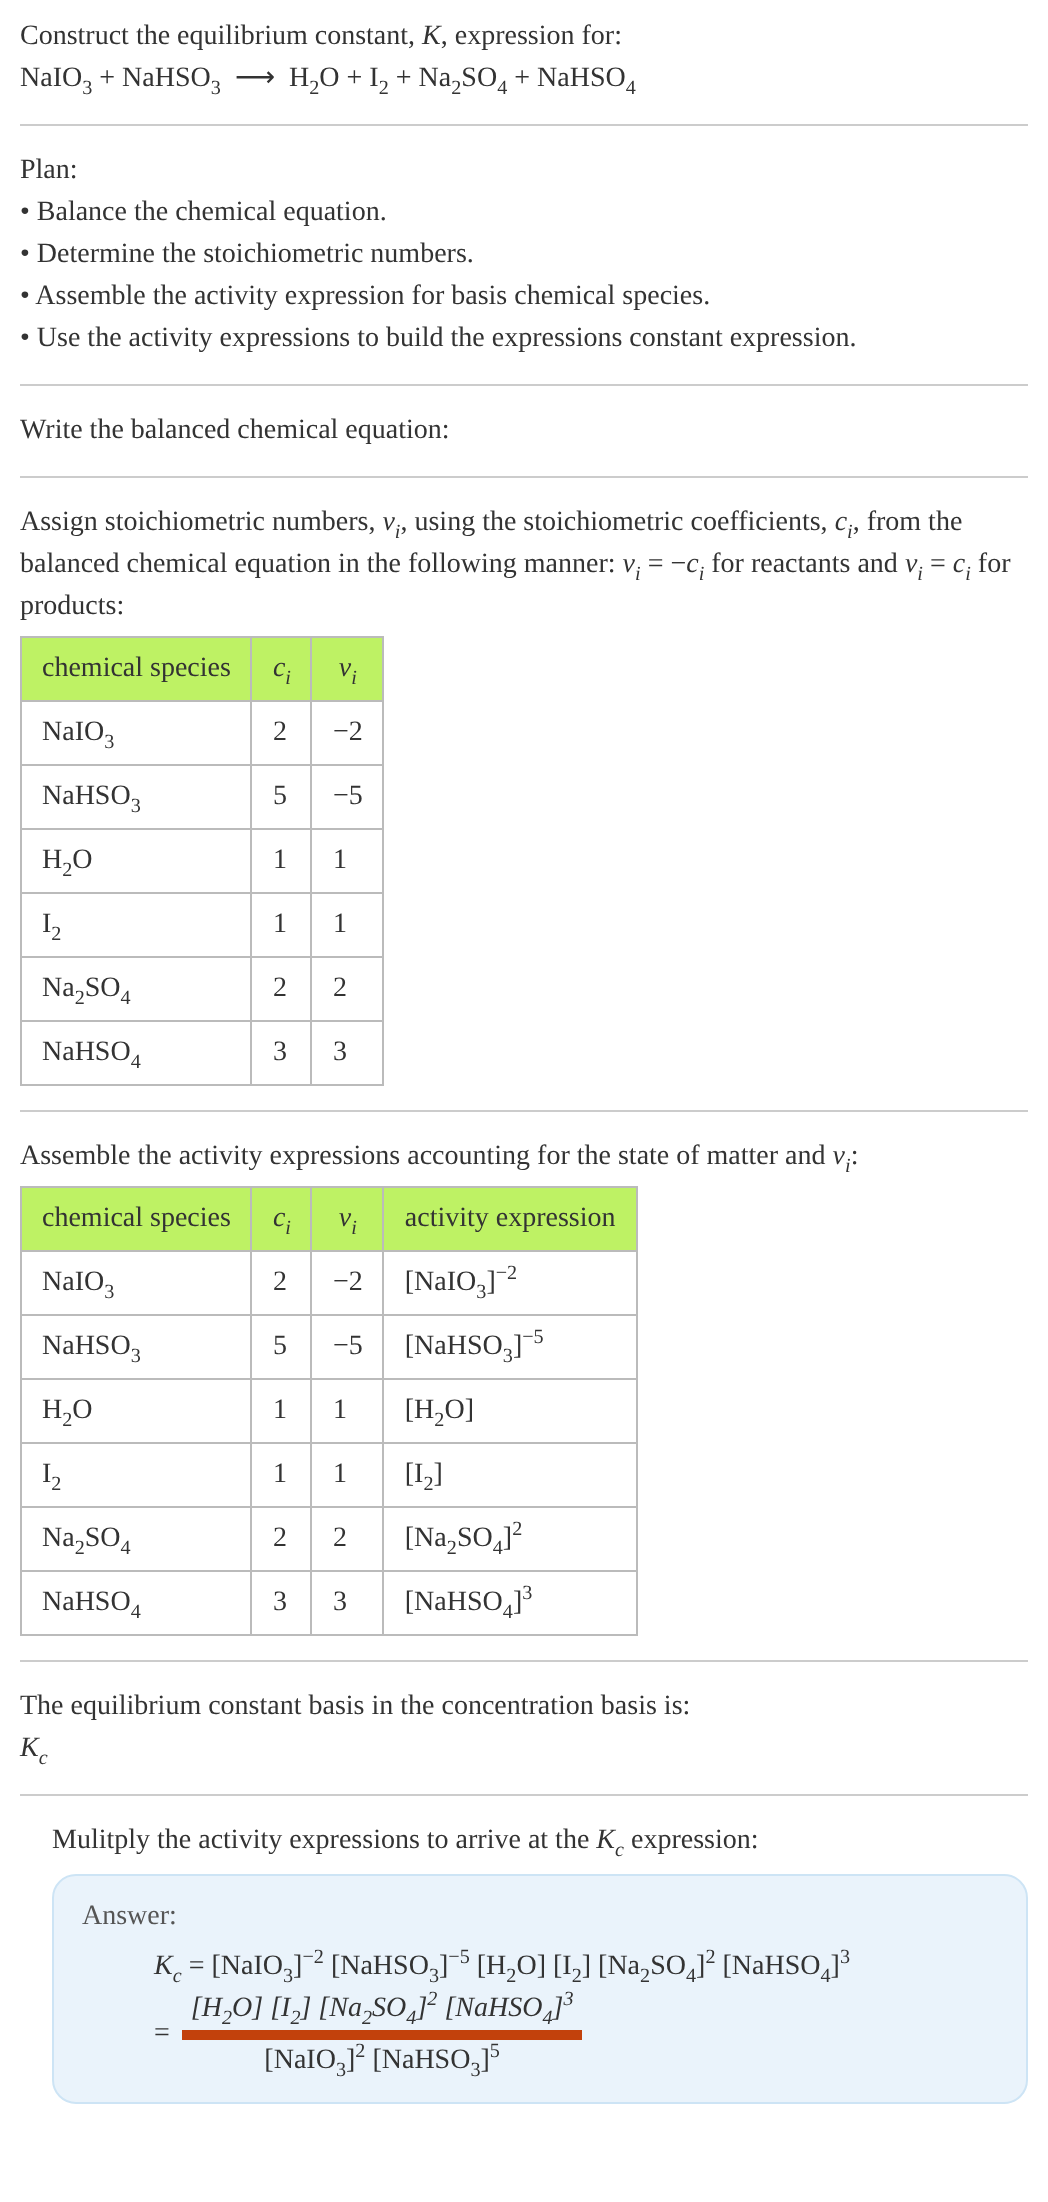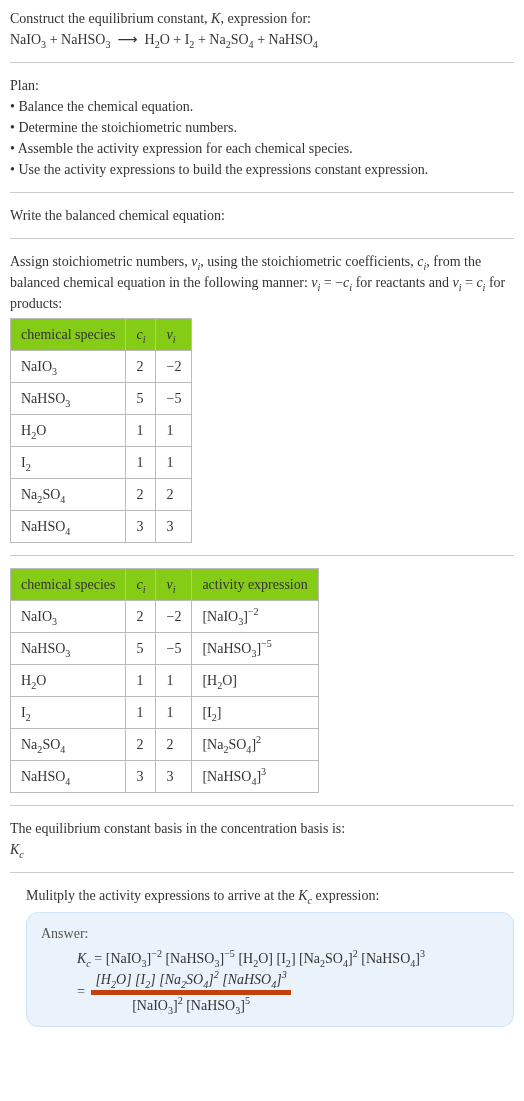--- a/index.html
+++ b/index.html
@@ -25,21 +25,22 @@
   border-collapse: collapse;
   margin-top: 4px;
 }
 table th, table td {
   border: 1px solid #bbb;
   padding: 5px 10px;
   text-align: left;
   font-weight: normal;
 }
 table th {
-  background: #84cc16;
+  background: #bef264;
+  text-align: center;
 }
 .answer-box {
   background: #eaf3fb;
   border: 1px solid #cde4f5;
   border-radius: 12px;
   padding: 10px 14px;
   margin-top: 6px;
 }
 .answer-label {
   color: #555;
@@ -77,21 +78,21 @@
 
 <div class="section">
   <div>Construct the equilibrium constant, <span class="math">K</span>, expression for:</div>
   <div>NaIO<sub>3</sub> + NaHSO<sub>3</sub>&nbsp; ⟶ &nbsp;H<sub>2</sub>O + I<sub>2</sub> + Na<sub>2</sub>SO<sub>4</sub> + NaHSO<sub>4</sub></div>
 </div>
 
 <div class="section">
   <div>Plan:</div>
   <div>• Balance the chemical equation.</div>
   <div>• Determine the stoichiometric numbers.</div>
-  <div>• Assemble the activity expression for each chemical species.</div>
+  <div>• Assemble the activity expression for basis chemical species.</div>
   <div>• Use the activity expressions to build the expressions constant expression.</div>
 </div>
 
 <div class="section">
   <div>Write the balanced chemical equation:</div>
 </div>
 
 <div class="section">
   <div>Assign stoichiometric numbers, <span class="math">ν<sub>i</sub></span>, using the stoichiometric coefficients, <span class="math">c<sub>i</sub></span>, from the balanced chemical equation in the following manner: <span class="math">ν<sub>i</sub></span> = −<span class="math">c<sub>i</sub></span> for reactants and <span class="math">ν<sub>i</sub></span> = <span class="math">c<sub>i</sub></span> for products:</div>
   <table>
@@ -129,20 +130,21 @@
     <tr>
           <td>NaHSO<sub>4</sub></td>
           <td>3</td>
           <td>3</td>
         </tr>
   </tbody>
     </table>
 </div>
 
 <div class="section">
+  <div>Assemble the activity expressions accounting for the state of matter and <span class="math">ν<sub>i</sub></span>:</div>
   <table>
     <tbody>
         <tr>
       <th>chemical species</th>
       <th><span class="math">c<sub>i</sub></span></th>
       <th><span class="math">ν<sub>i</sub></span></th>
       <th>activity expression</th>
     </tr>
     <tr>
           <td>NaIO<sub>3</sub></td>

